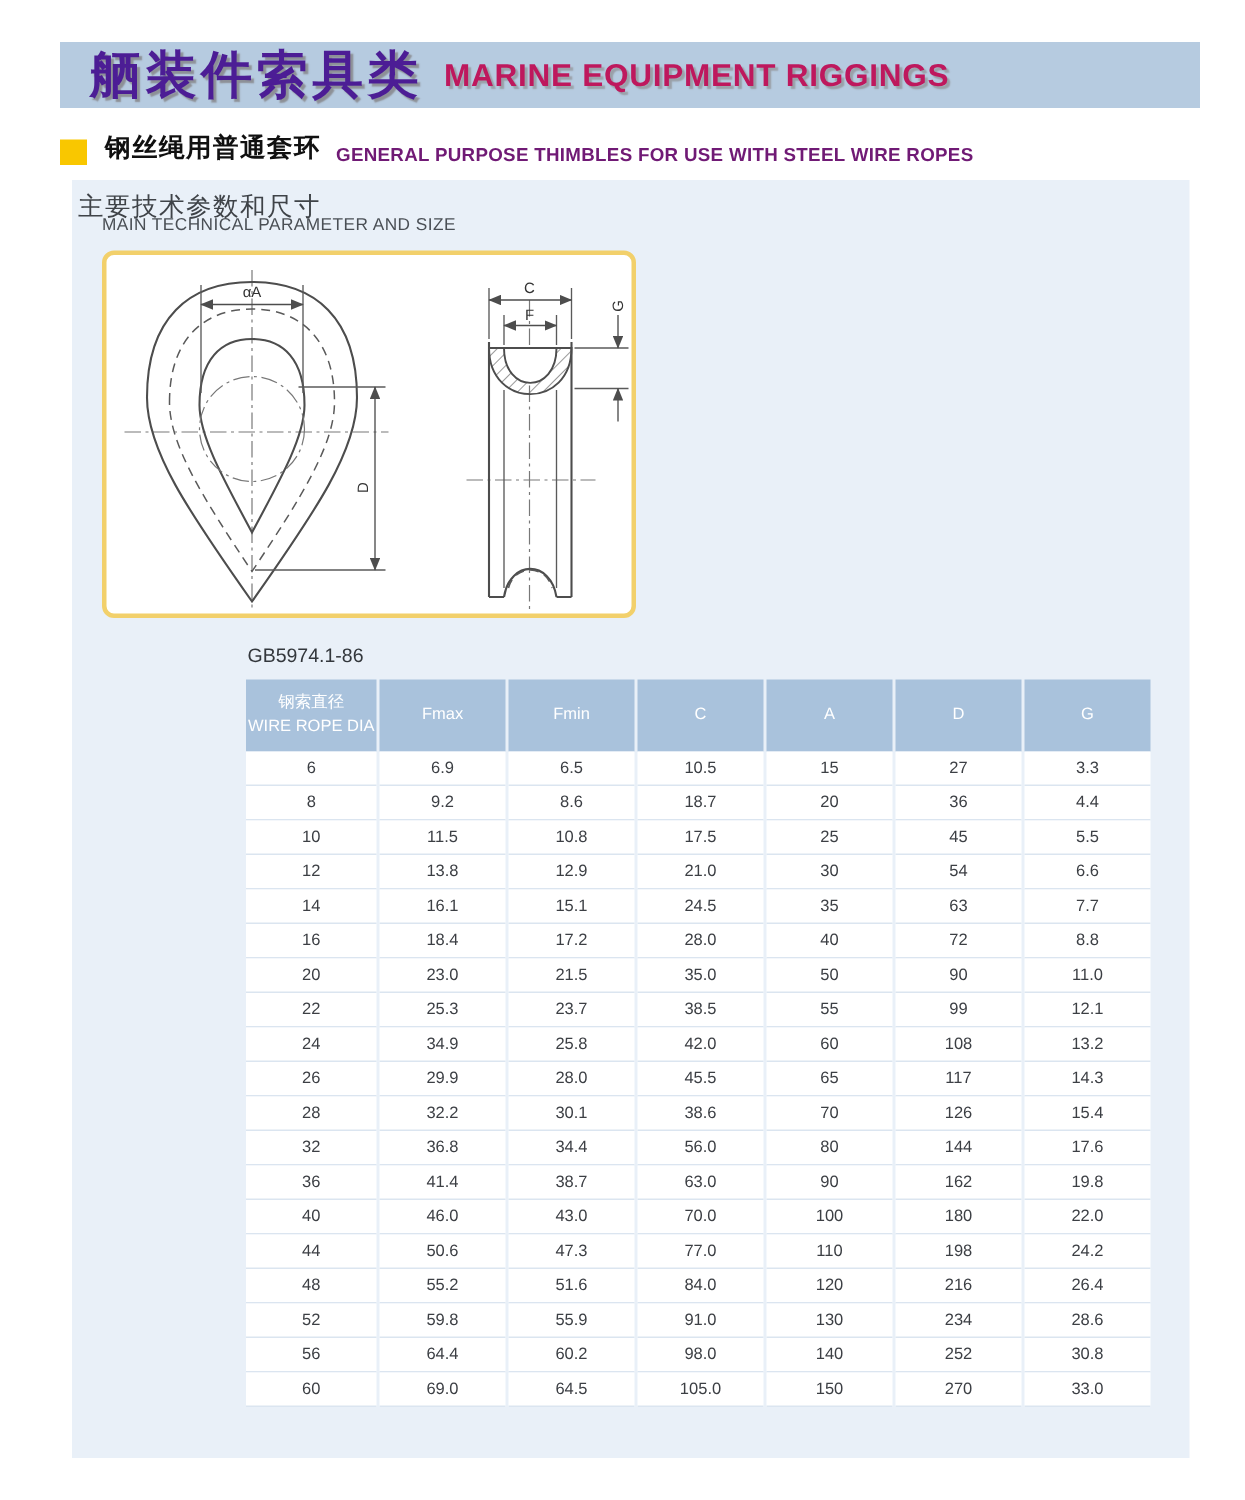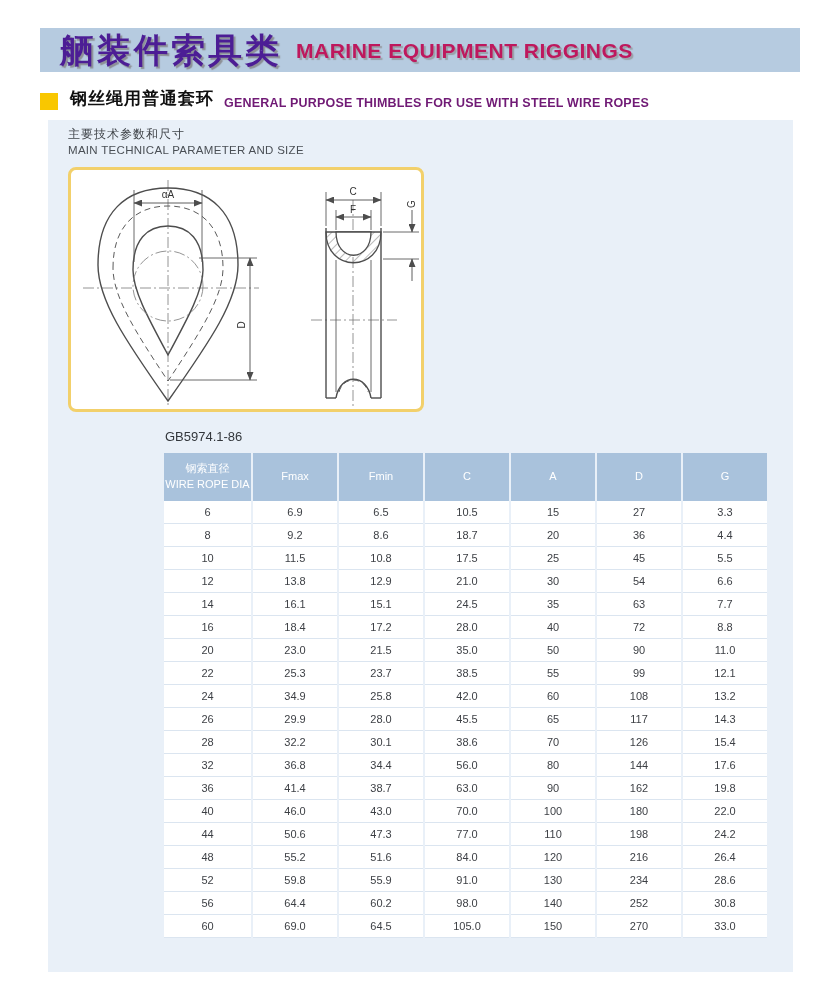--- a/index.html
+++ b/index.html
@@ -28,21 +28,21 @@
     display:flex;align-items:flex-end;
   }
   .bullet{width:18px;height:17px;background:#f9c700;margin-right:12px;flex:0 0 auto;}
   .section-zh{font-size:17px;font-weight:bold;color:#101010;letter-spacing:1px;}
   .section-en{font-size:12.5px;font-weight:bold;color:#701a75;margin-left:10px;letter-spacing:0.2px;}
   
   .panel{
     position:absolute;left:48px;top:120px;width:745px;height:852px;
     background:#e9f0f8;
   }
-  .sub-zh{position:absolute;left:20px;top:6px;font-size:12px;color:#3f4348;letter-spacing:1px;}
+  .sub-zh{position:absolute;left:4px;top:6px;font-size:17px;color:#3f4348;letter-spacing:1px;}
   .sub-en{position:absolute;left:20px;top:24px;font-size:11.5px;color:#4a4f55;letter-spacing:0.3px;text-align:center;}
   .diagram-box{
     position:absolute;left:20px;top:47px;width:350px;height:239px;
     background:#ffffff;border:3px solid #f2d06b;border-radius:8px;
   }
   .standard-label{position:absolute;left:117px;top:309px;font-size:13px;color:#33373c;}
   
   .table-wrap{position:absolute;left:114px;top:333px;}
   table.spec{
     border-collapse:separate;border-spacing:2px 0;table-layout:fixed;

